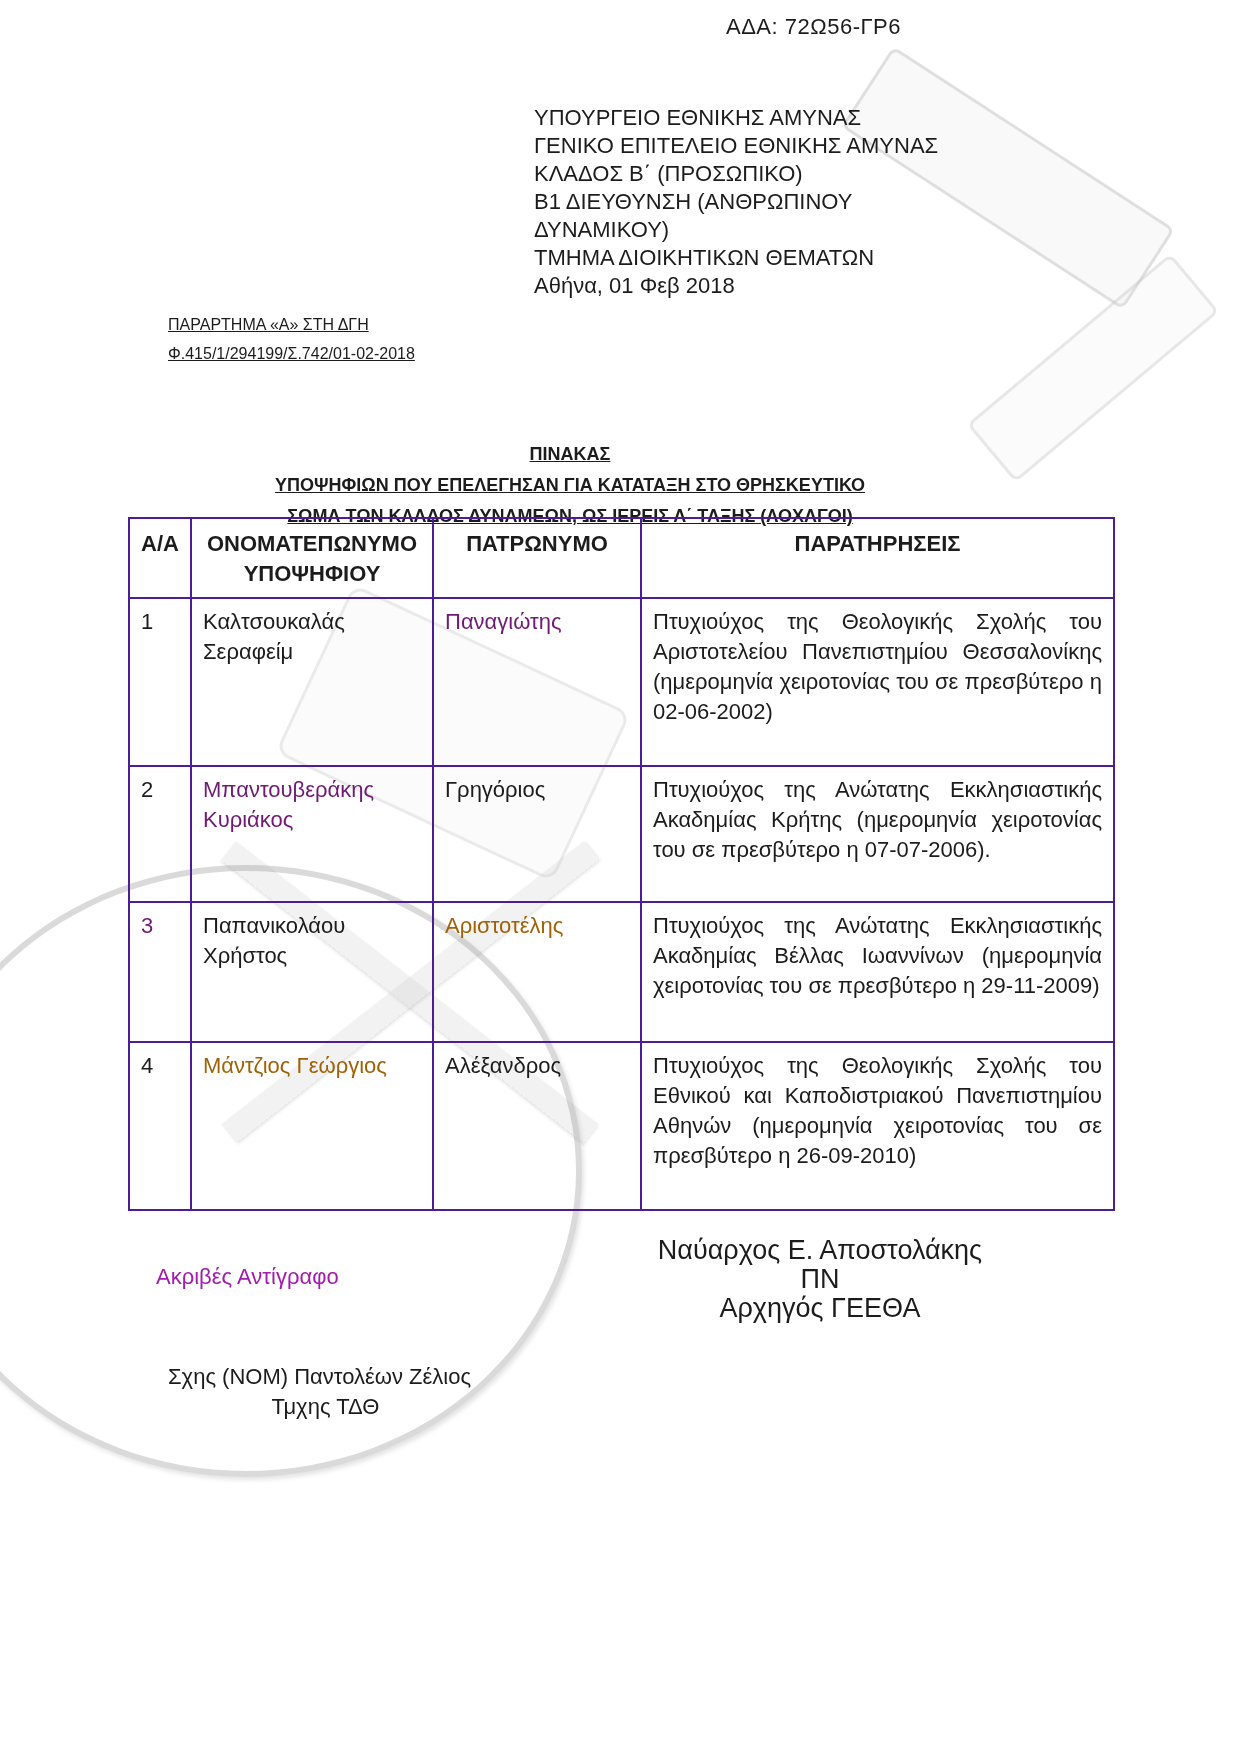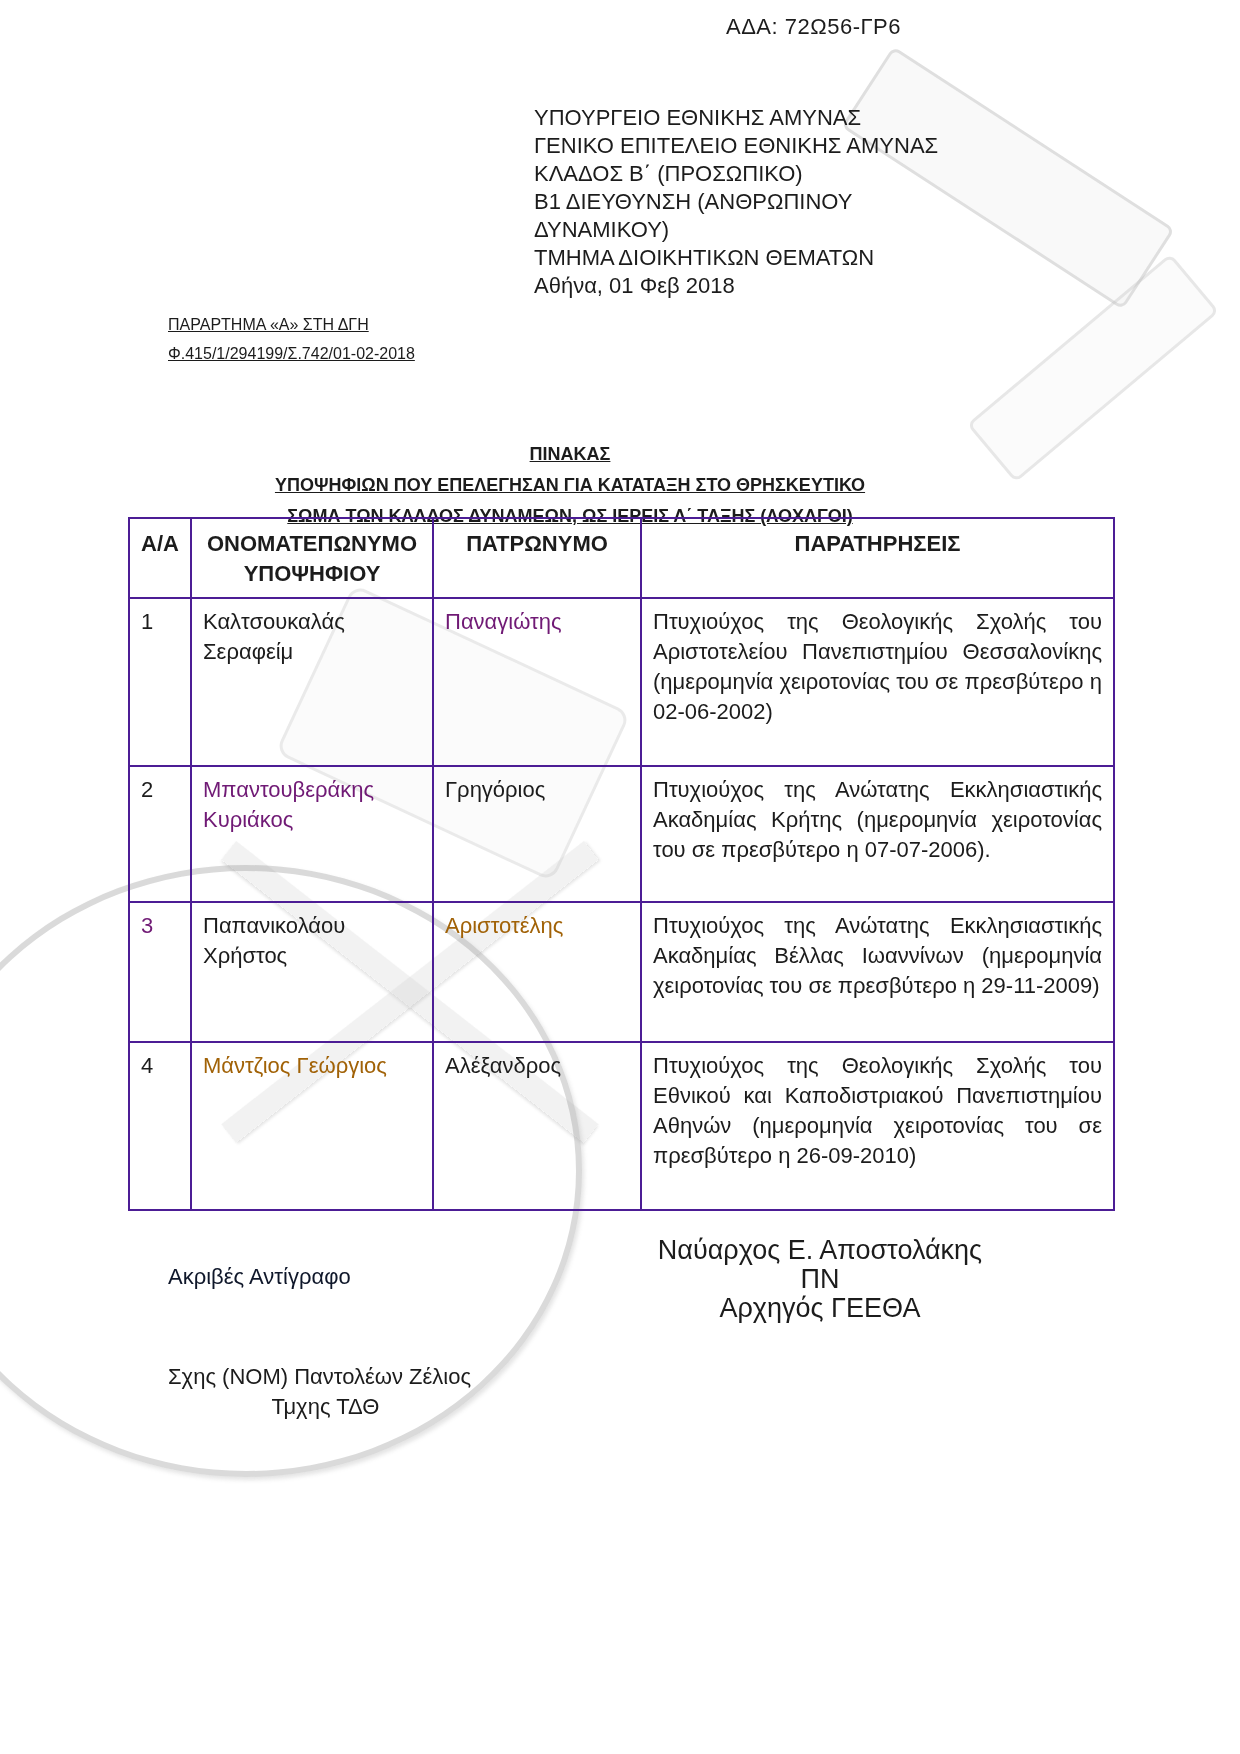--- a/index.html
+++ b/index.html
@@ -92,23 +92,23 @@
 
   
   .signatory {
     left: 640px; top: 1236px;
     width: 360px;
     text-align: center;
     font-size: 27px;
     line-height: 29px;
   }
   .certified {
-    left: 168px; top: 1264px;
-    font-size: 22px;
-    color: #0f172a;
+    left: 156px; top: 1264px;
+    font-size: 22px;
+    color: #a21caf;
   }
   .clerk {
     left: 168px; top: 1362px;
     width: 315px;
     font-size: 22px;
     line-height: 30px;
     text-align: left;
   }
   .clerk .line2 { text-align: center; }
 

